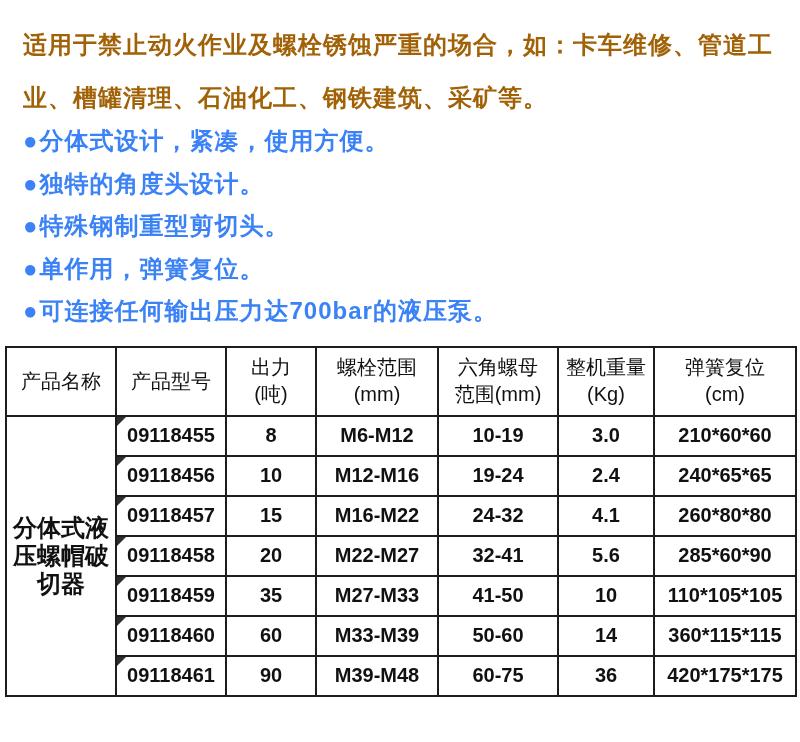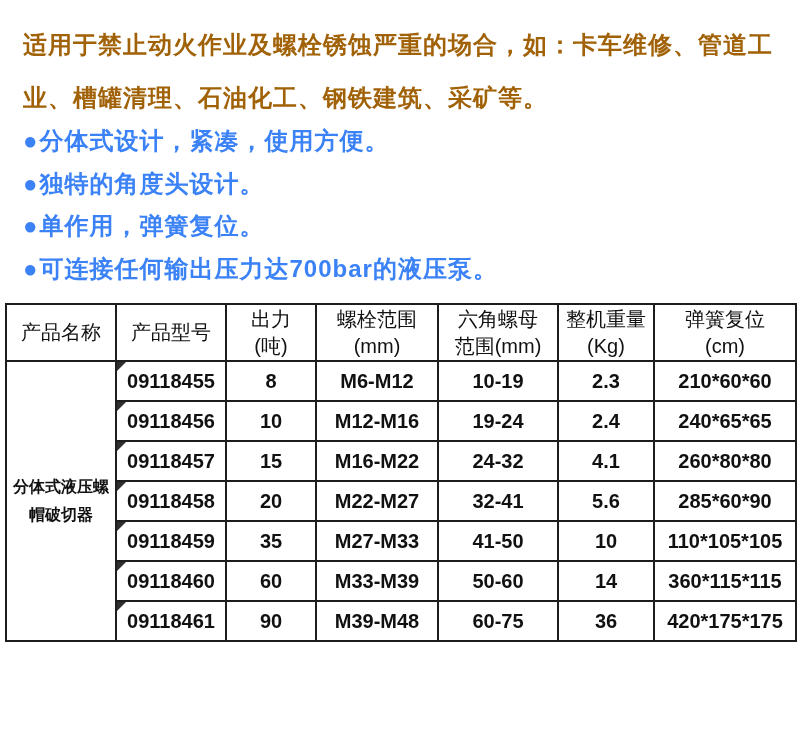--- a/index.html
+++ b/index.html
@@ -58,30 +58,30 @@
     color: #111111;
   }
   table.spec th, table.spec td {
     border: 2px solid #1d1d1d;
     text-align: center;
     vertical-align: middle;
     padding: 0 2px;
     overflow: hidden;
     font-weight: bold;
   }
-  table.spec thead tr { height: 57px; }
+  table.spec thead tr { height: 69px; }
   table.spec tbody tr { height: 40px; }
   table.spec th {
     font-weight: normal;
     white-space: pre-line;
     line-height: 27px;
     font-size: 20px;
   }
   td.name-cell {
-    font-size: 16px;
+    font-size: 24px;
     line-height: 28px;
     word-break: break-all;
     padding: 0 4px;
     margin-top: 27px;
   }
   td.model-cell {
     position: relative;
   }
   
   td.model-cell::before {
@@ -98,20 +98,21 @@
 </head>
 <body>
 
 <div class="page">
 
   <p class="intro">适用于禁止动火作业及螺栓锈蚀严重的场合，如：卡车维修、管道工业、槽罐清理、石油化工、钢铁建筑、采矿等。</p>
 
   <ul class="features">
     <li><span class="bullet">●</span><span>分体式设计，紧凑，使用方便。</span></li>
     <li><span class="bullet">●</span><span>独特的角度头设计。</span></li>
+    <li><span class="bullet">●</span><span>特殊钢制重型剪切头。</span></li>
     <li><span class="bullet">●</span><span>单作用，弹簧复位。</span></li>
     <li><span class="bullet">●</span><span>可连接任何输出压力达700bar的液压泵。</span></li>
   </ul>
 
   <table class="spec">
     <colgroup>
       <col style="width:110px">
         <col style="width:110px">
         <col style="width:90px">
       <col style="width:122px">
@@ -135,21 +136,21 @@
 (cm)</th>
       </tr>
     </thead>
     <tbody>
       <tr>
         <td class="name-cell" rowspan="7">分体式液压螺帽破切器</td>
         <td class="model-cell">09118455</td>
         <td>8</td>
         <td>M6-M12</td>
         <td>10-19</td>
-        <td>2.3</td>
+        <td>3.0</td>
         <td>210*60*60</td>
       </tr>
       <tr>
         <td class="model-cell">09118456</td>
         <td>10</td>
         <td>M12-M16</td>
         <td>19-24</td>
         <td>2.4</td>
         <td>240*65*65</td>
       </tr>

